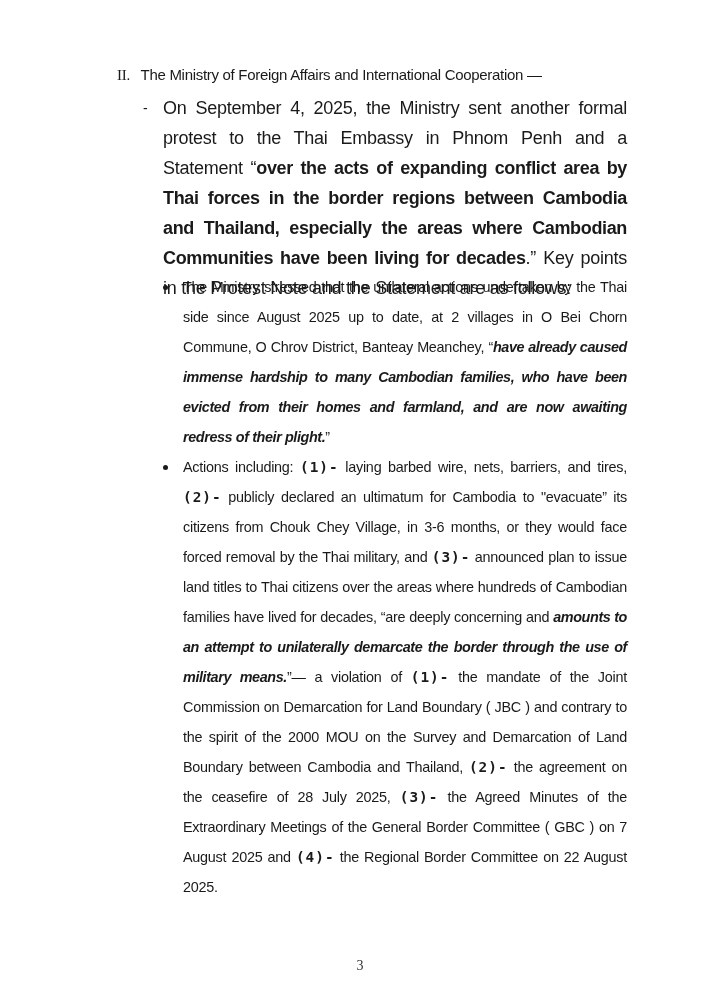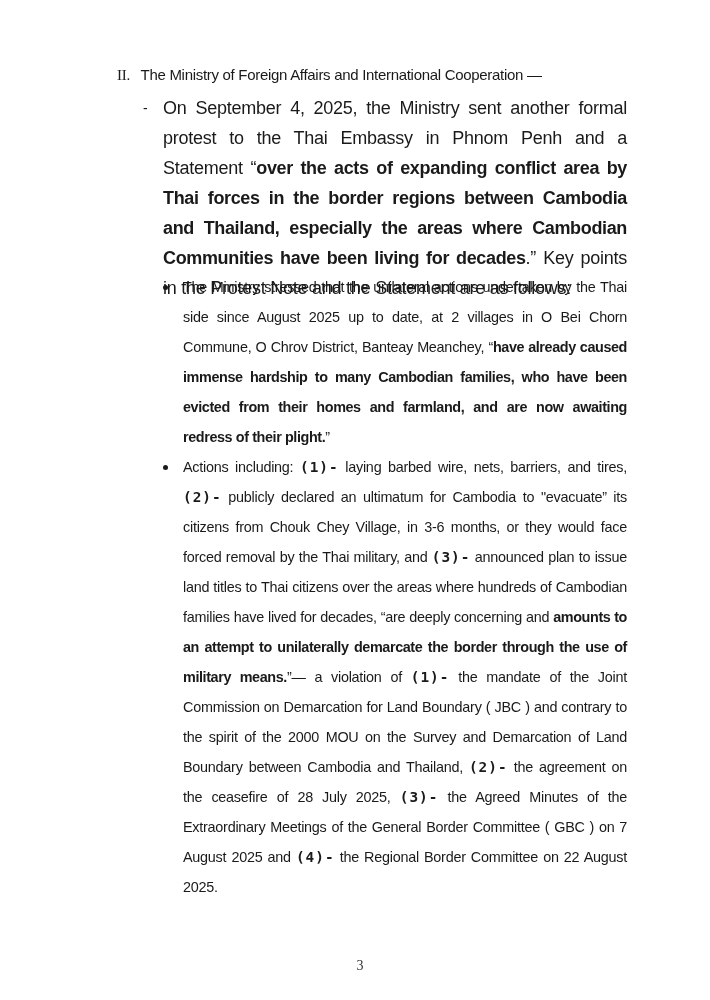--- a/index.html
+++ b/index.html
@@ -7,21 +7,21 @@
          font-family: "Liberation Sans", "DejaVu Sans", sans-serif; color: #1a1a1a; }
   .page { position: absolute; left: 0; top: 0; width: 710px; height: 755px; }
   .heading { position: absolute; left: 117px; top: 64px; font-size: 15px; line-height: 22px;
              letter-spacing: -0.3px; white-space: nowrap; }
   .heading .num { font-family: "Liberation Serif", "DejaVu Serif", serif; display: inline-block; width: 20px; }
   .dash-item { position: absolute; left: 143px; top: 93px; width: 484px; }
   .dash-item .dash { position: absolute; left: 0; top: 0; font-size: 14px; line-height: 30px; }
   .dash-item .para { margin-left: 20px; font-size: 18px; line-height: 30px; text-align: justify;
                      letter-spacing: -0.25px; }
   .bold { font-weight: bold; letter-spacing: -0.35px; }
-  .bi { font-weight: bold; letter-spacing: -0.4px; }
+  .bi { font-weight: bold; font-style: italic; letter-spacing: -0.4px; }
   .num-mark { font-weight: bold; font-family: "DejaVu Sans Mono", "Liberation Mono", monospace; letter-spacing: 1px; }
   .bullet-list { position: absolute; left: 163px; width: 464px; margin: 0; padding: 0; list-style: none; }
   .bullet-item { position: relative; padding-left: 20px; font-size: 14.4px; line-height: 30px;
                  text-align: justify; letter-spacing: -0.25px; }
   .bullet-item .dot { position: absolute; left: 0; top: 13px; width: 5px; height: 5px;
                       border-radius: 50%; background: #1a1a1a; }
   .page-num { position: absolute; left: 0; width: 720px; top: 958px; text-align: center;
               font-family: "Liberation Serif", "DejaVu Serif", serif; font-size: 14px; color: #333; }
 </style>
 </head>

